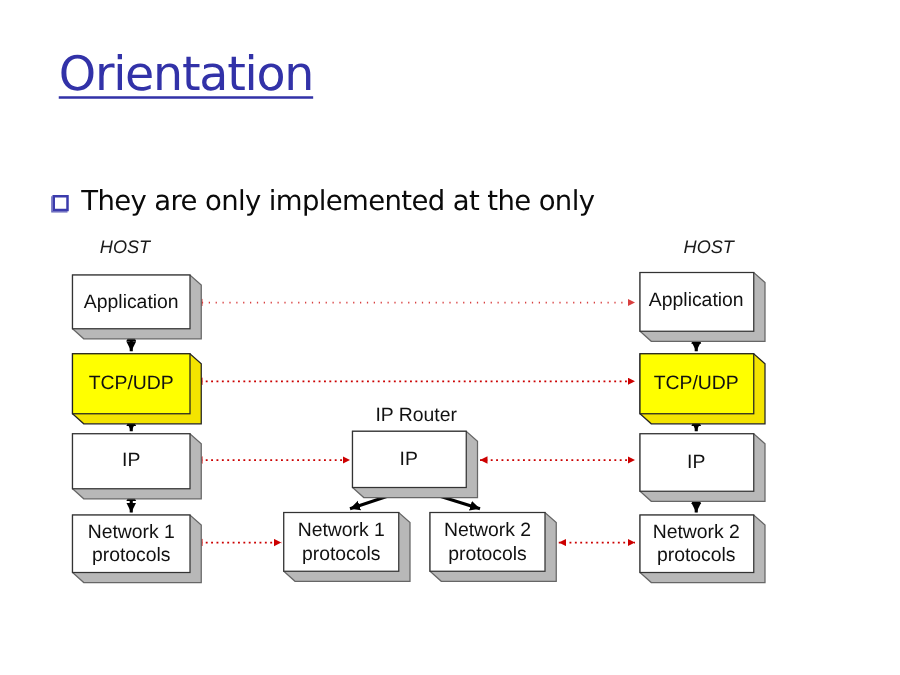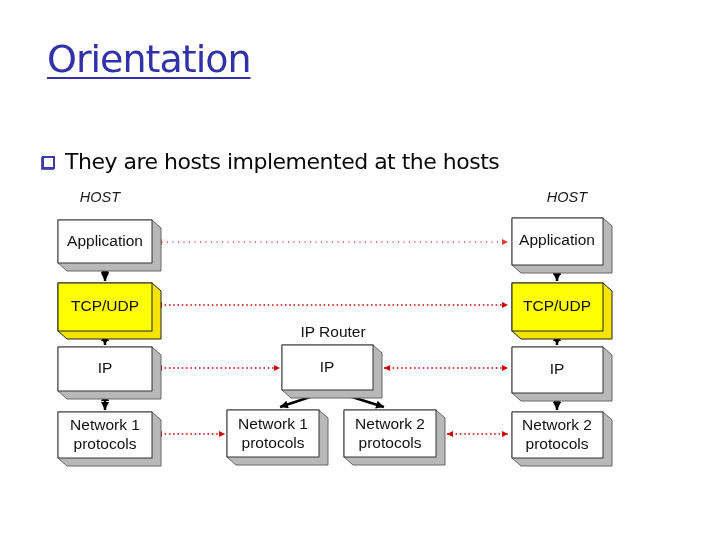--- a/index.html
+++ b/index.html
@@ -38,21 +38,21 @@
 </style>
 </head>
 <body>
 
 <div class="slide">
 
   <div class="title">Orientation</div>
 
   <div class="bullet-row r2">
     <span class="bullet-square"></span>
-    <span>They are hosts implemented at the hosts</span>
+    <span>They are only implemented at the only</span>
   </div>
 
   <svg class="diagram" width="660" height="290" viewBox="0 0 660 290">
     <defs>
       <marker id="redArrow" markerUnits="userSpaceOnUse" markerWidth="7" markerHeight="7" refX="6" refY="3" orient="auto-start-reverse">
         <path d="M0,0 L6,3 L0,6 Z" fill="#CC0000"></path>
       </marker>
       <marker id="blackArrow" markerUnits="userSpaceOnUse" markerWidth="9" markerHeight="9" refX="8" refY="4" orient="auto-start-reverse">
         <path d="M0,0 L8,4 L0,8 Z" fill="#000"></path>
       </marker>

